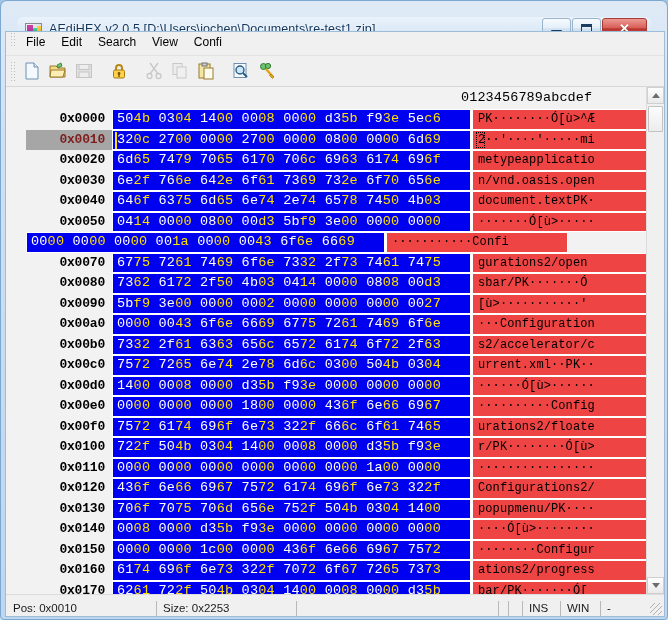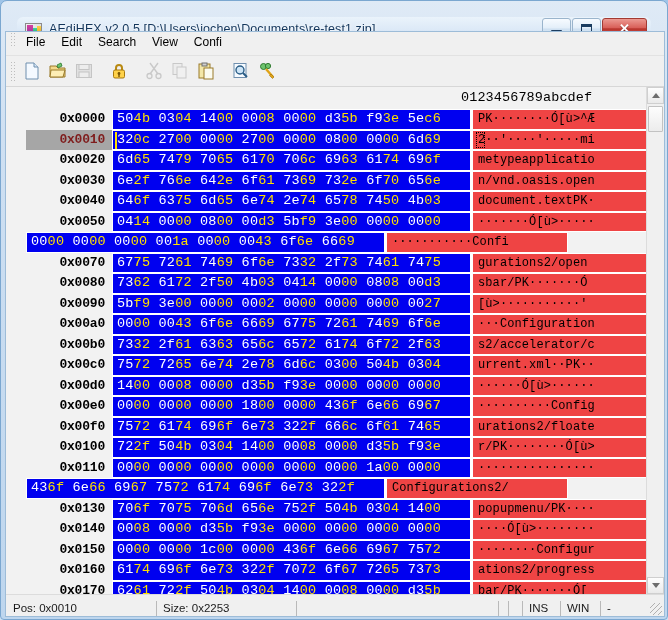--- a/index.html
+++ b/index.html
@@ -434,20 +434,21 @@
               <div class="addr">0x0100</div>
               <div class="hexcells"><span>72</span><span class="y">2f</span> <span>50</span><span class="y">4b</span> <span>03</span><span class="y">04</span> <span>14</span><span class="y">00</span> <span>00</span><span class="y">08</span> <span>00</span><span class="y">00</span> <span>d3</span><span class="y">5b</span> <span>f9</span><span class="y">3e</span></div>
               <div class="ascii">r/PK········Ó[ù&gt;</div>
             </div>
             <div class="hrow">
               <div class="addr">0x0110</div>
               <div class="hexcells"><span>00</span><span class="y">00</span> <span>00</span><span class="y">00</span> <span>00</span><span class="y">00</span> <span>00</span><span class="y">00</span> <span>00</span><span class="y">00</span> <span>00</span><span class="y">00</span> <span>1a</span><span class="y">00</span> <span>00</span><span class="y">00</span></div>
               <div class="ascii">················</div>
             </div>
             <div class="hrow">
+              <div class="addr">0x0120</div>
               <div class="hexcells"><span>43</span><span class="y">6f</span> <span>6e</span><span class="y">66</span> <span>69</span><span class="y">67</span> <span>75</span><span class="y">72</span> <span>61</span><span class="y">74</span> <span>69</span><span class="y">6f</span> <span>6e</span><span class="y">73</span> <span>32</span><span class="y">2f</span></div>
               <div class="ascii">Configurations2/</div>
             </div>
             <div class="hrow">
               <div class="addr">0x0130</div>
               <div class="hexcells"><span>70</span><span class="y">6f</span> <span>70</span><span class="y">75</span> <span>70</span><span class="y">6d</span> <span>65</span><span class="y">6e</span> <span>75</span><span class="y">2f</span> <span>50</span><span class="y">4b</span> <span>03</span><span class="y">04</span> <span>14</span><span class="y">00</span></div>
               <div class="ascii">popupmenu/PK····</div>
             </div>
             <div class="hrow">
               <div class="addr">0x0140</div>

